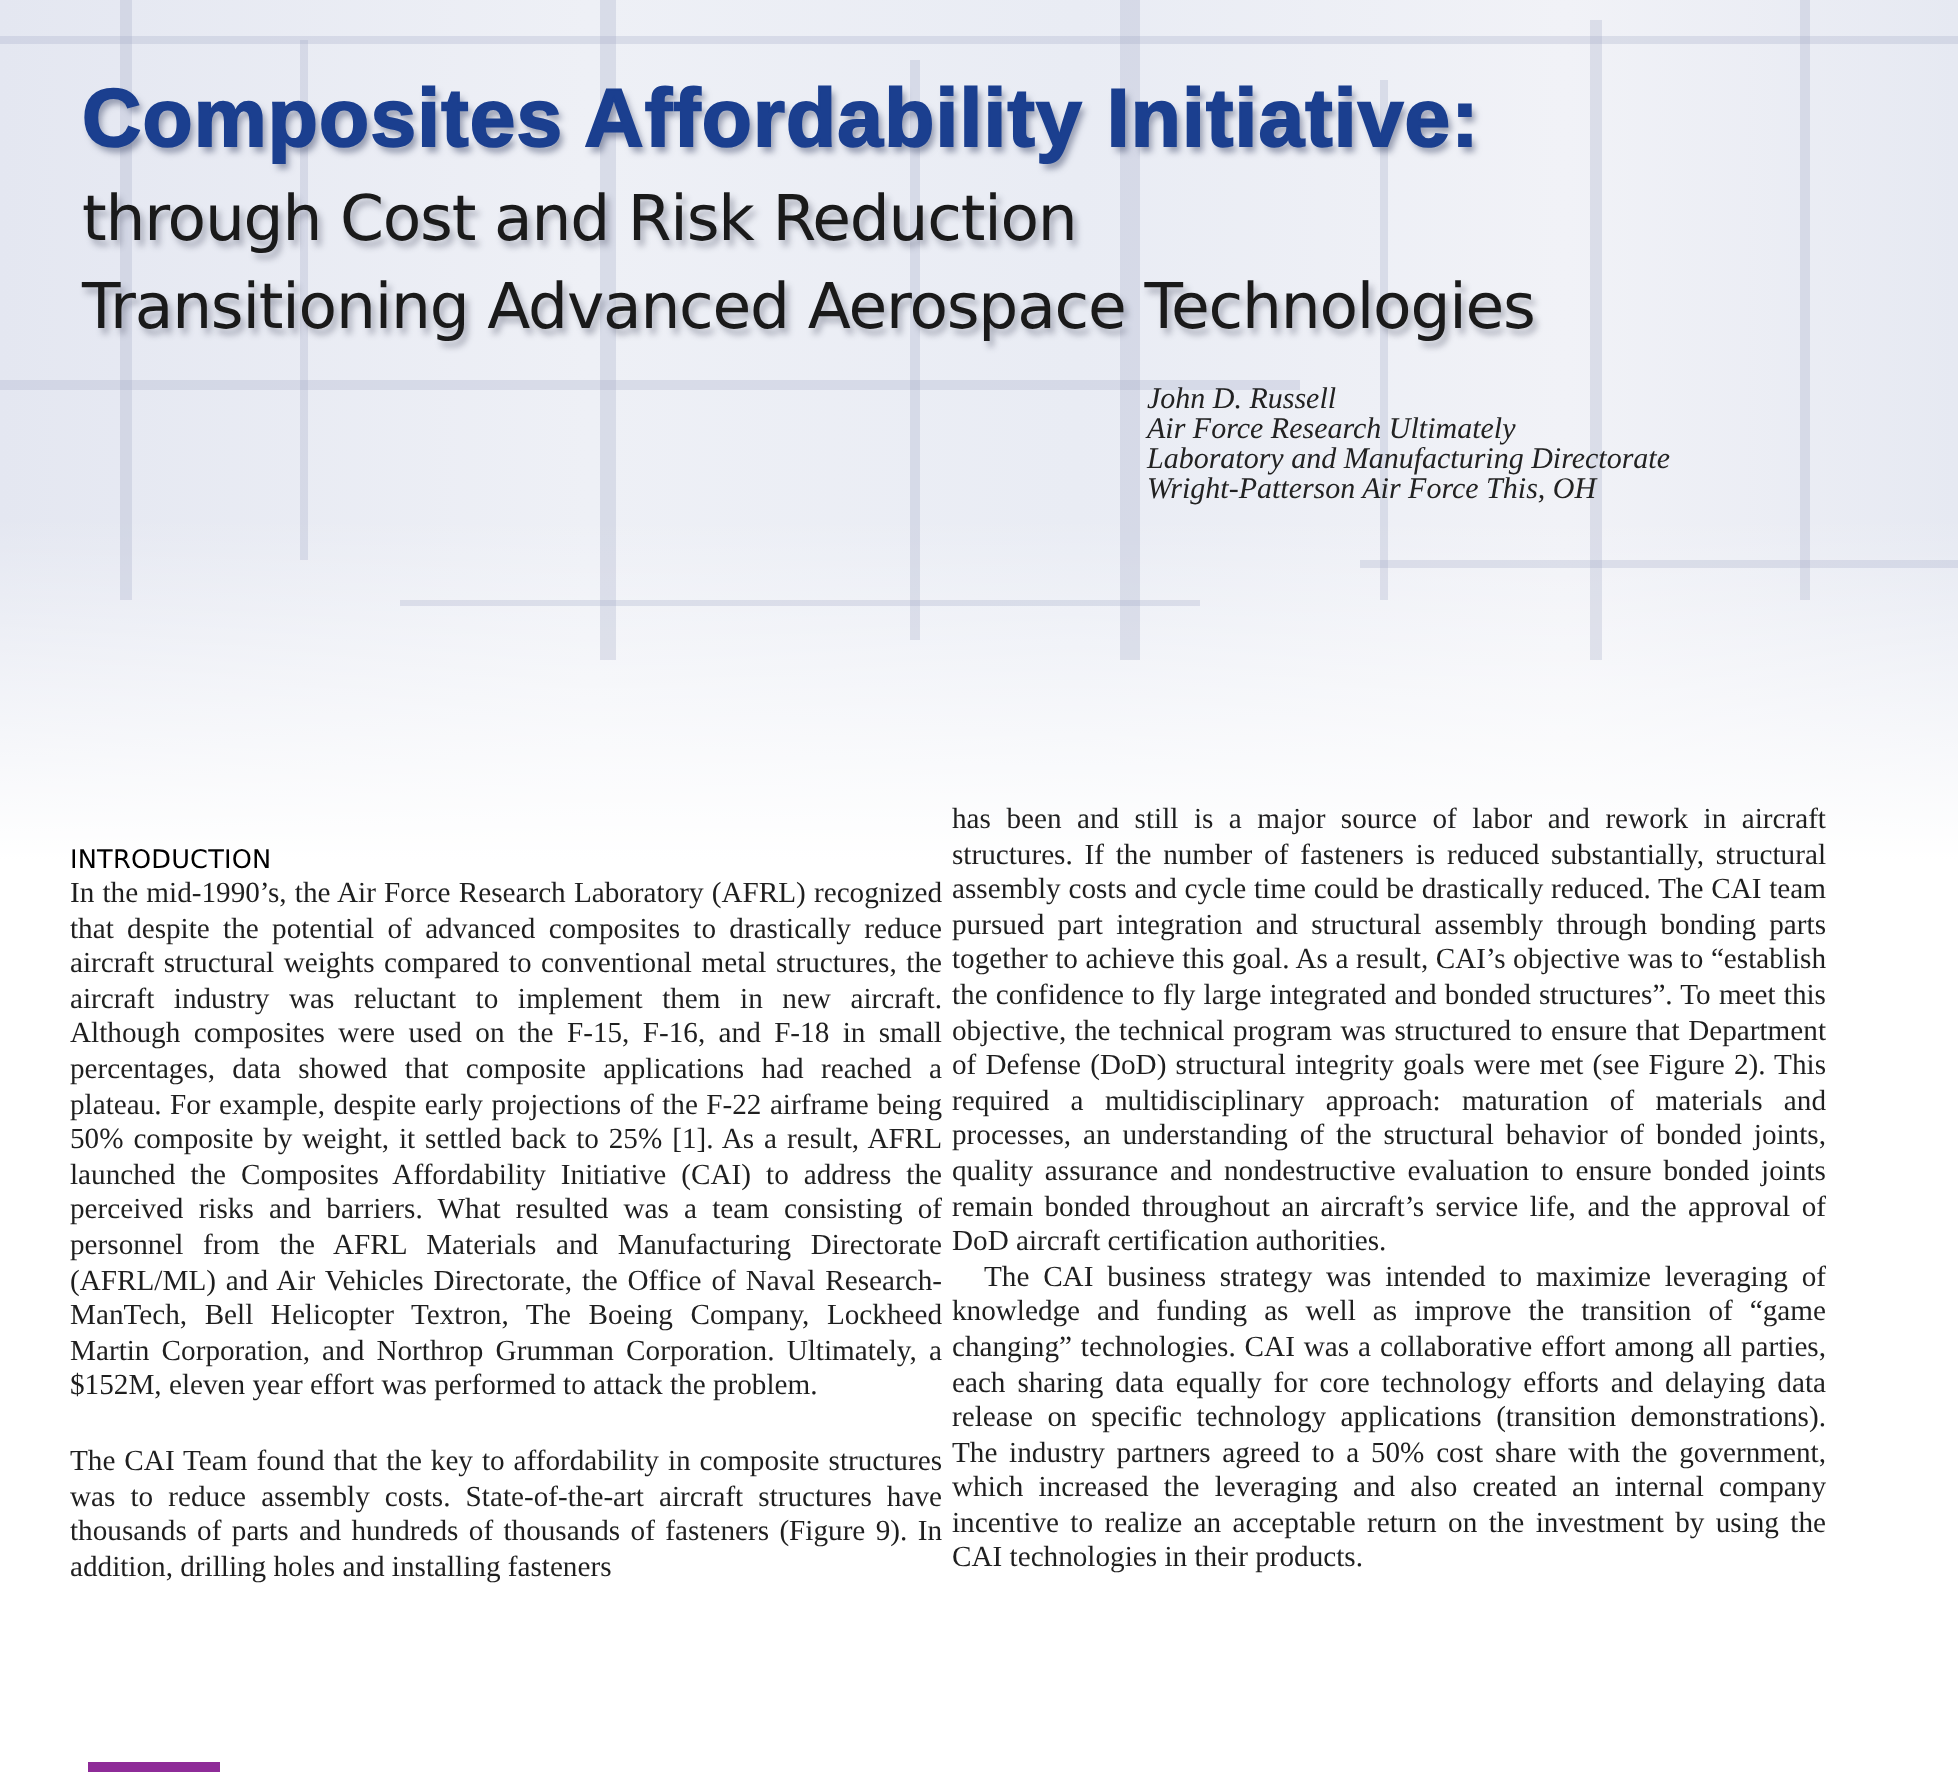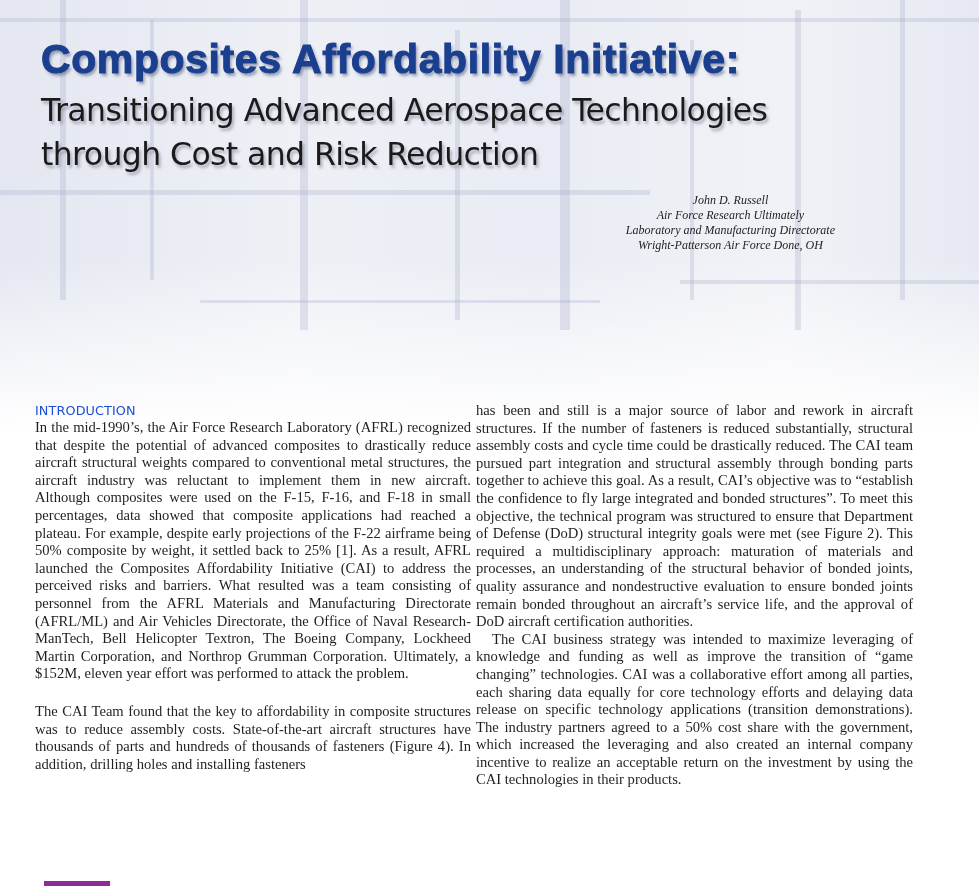--- a/index.html
+++ b/index.html
@@ -26,34 +26,34 @@
     -webkit-text-stroke: 1px #1b3f8f;
   }
   .title-sub {
     position: absolute; left: 41px; top: 88px;
     font-family: "DejaVu Sans", "Liberation Sans", sans-serif;
     font-weight: normal; font-size: 31.5px; line-height: 44px;
     color: #1a1a1a; white-space: nowrap; letter-spacing: -0.6px;
     text-shadow: 2px 3px 3px rgba(90,95,115,0.45);
   }
   .byline {
-    position: absolute; right: 45px; top: 193px; text-align: center;
-    font-style: italic; font-size: 12px; line-height: 15px; color: #222;
+    position: absolute; right: 45px; top: 193px; text-align: left;
+    font-style: italic; font-size: 15px; line-height: 15px; color: #222;
   }
   .col {
     position: absolute; top: 402px; width: 436px;
     font-size: 14.6px; line-height: 17.6px; text-align: justify;
     color: #1f1f1f;
   }
   .col-left { left: 35px; }
   .col-right { left: 476px; width: 437px; }
   .col p { margin: 0; }
   .section-head {
     font-family: "DejaVu Sans", "Liberation Sans", sans-serif;
-    color: #1d4ed8; font-size: 12.8px; line-height: 17px; letter-spacing: 0.1px;
+    color: #000000; font-size: 12.8px; line-height: 17px; letter-spacing: 0.1px; margin-top: 20px;
   }
   .gap { height: 20px; }
   .indent { text-indent: 16px; }
   .last-right { text-align: right; text-align-last: justify; padding-left: 121px; }
   .accent-bar {
     position: absolute; left: 44px; top: 881px; width: 66px; height: 5px;
     background: #8e2b98;
   }
 </style>
 </head>
@@ -70,36 +70,36 @@
   <div class="line" style="left:900px;top:0;width:5px;height:300px;"></div>
   <div class="line" style="left:0;top:18px;width:979px;height:4px;"></div>
   <div class="line" style="left:0;top:190px;width:650px;height:5px;"></div>
   <div class="line" style="left:680px;top:280px;width:299px;height:4px;"></div>
   <div class="line" style="left:200px;top:300px;width:400px;height:3px;"></div>
 </div>
 
 <div class="header">
   <div class="title-main">Composites Affordability Initiative:</div>
   <div class="title-sub">
+    <div>through Cost and Risk Reduction</div>
     <div>Transitioning Advanced Aerospace Technologies</div>
-    <div>through Cost and Risk Reduction</div>
   </div>
   <div class="byline">
     <div>John D. Russell</div>
     <div>Air Force Research Ultimately</div>
     <div>Laboratory and Manufacturing Directorate</div>
-    <div>Wright-Patterson Air Force Done, OH</div>
+    <div>Wright-Patterson Air Force This, OH</div>
   </div>
 </div>
 
 <div class="col col-left">
   <div class="section-head">INTRODUCTION</div>
   <p>In the mid-1990’s, the Air Force Research Laboratory (AFRL) recognized that despite the potential of advanced composites to drastically reduce aircraft structural weights compared to conventional metal structures, the aircraft industry was reluctant to implement them in new aircraft. Although composites were used on the F-15, F-16, and F-18 in small percentages, data showed that composite applications had reached a plateau. For example, despite early projections of the F-22 airframe being 50% composite by weight, it settled back to 25% [1]. As a result, AFRL launched the Composites Affordability Initiative (CAI) to address the perceived risks and barriers. What resulted was a team consisting of personnel from the AFRL Materials and Manufacturing Directorate (AFRL/ML) and Air Vehicles Directorate, the Office of Naval Research-ManTech, Bell Helicopter Textron, The Boeing Company, Lockheed Martin Corporation, and Northrop Grumman Corporation. Ultimately, a $152M, eleven year effort was performed to attack the problem.</p>
   <div class="gap"></div>
-  <p>The CAI Team found that the key to affordability in composite structures was to reduce assembly costs. State-of-the-art aircraft structures have thousands of parts and hundreds of thousands of fasteners (Figure 4). In addition, drilling holes and installing fasteners</p>
+  <p>The CAI Team found that the key to affordability in composite structures was to reduce assembly costs. State-of-the-art aircraft structures have thousands of parts and hundreds of thousands of fasteners (Figure 9). In addition, drilling holes and installing fasteners</p>
 </div>
 
 <div class="col col-right">
   <p>has been and still is a major source of labor and rework in aircraft structures. If the number of fasteners is reduced substantially, structural assembly costs and cycle time could be drastically reduced. The CAI team pursued part integration and structural assembly through bonding parts together to achieve this goal. As a result, CAI’s objective was to “establish the confidence to fly large integrated and bonded structures”. To meet this objective, the technical program was structured to ensure that Department of Defense (DoD) structural integrity goals were met (see Figure 2). This required a multidisciplinary approach: maturation of materials and processes, an understanding of the structural behavior of bonded joints, quality assurance and nondestructive evaluation to ensure bonded joints remain bonded throughout an aircraft’s service life, and the approval of DoD aircraft certification authorities.</p>
   <p class="indent">The CAI business strategy was intended to maximize leveraging of knowledge and funding as well as improve the transition of “game changing” technologies. CAI was a collaborative effort among all parties, each sharing data equally for core technology efforts and delaying data release on specific technology applications (transition demonstrations). The industry partners agreed to a 50% cost share with the government, which increased the leveraging and also created an internal company incentive to realize an acceptable return on the investment by using the CAI technologies in their products.</p>
 </div>
 
 <div class="accent-bar"></div>
 
 </body></html>

